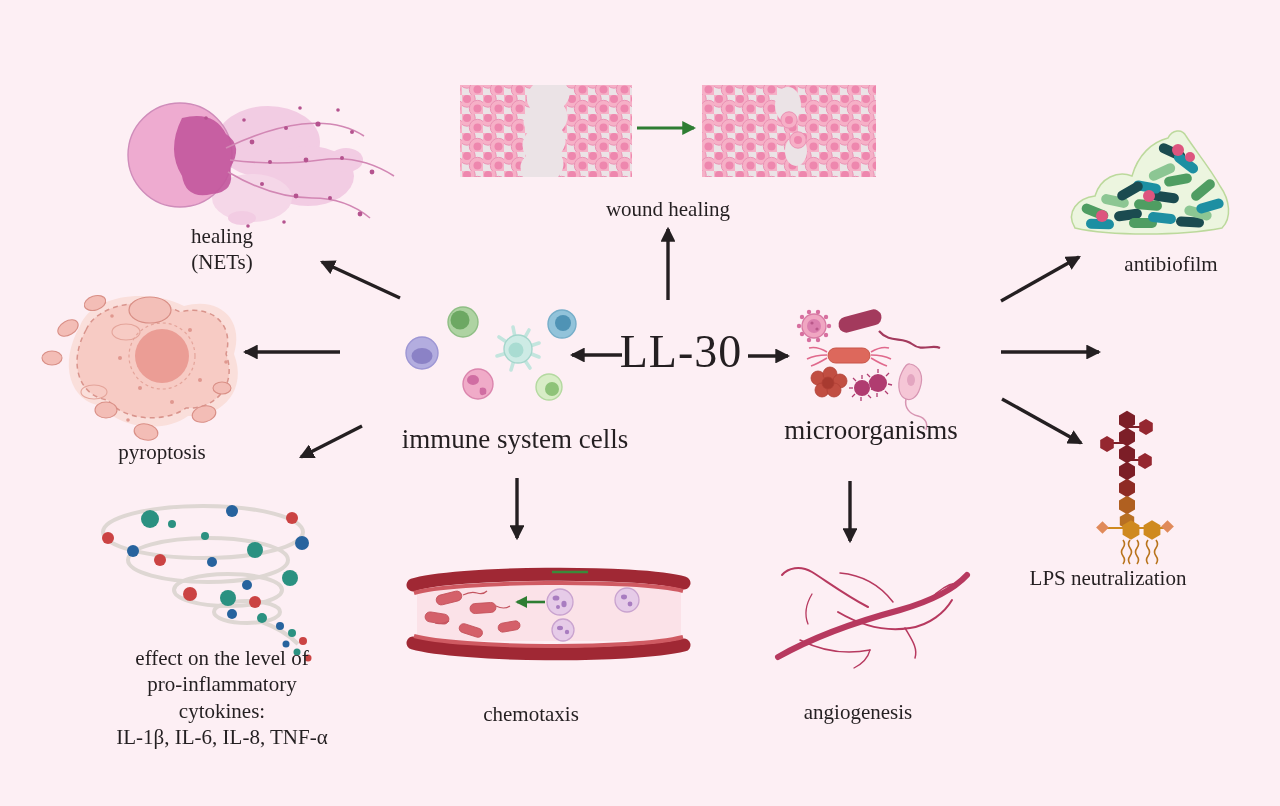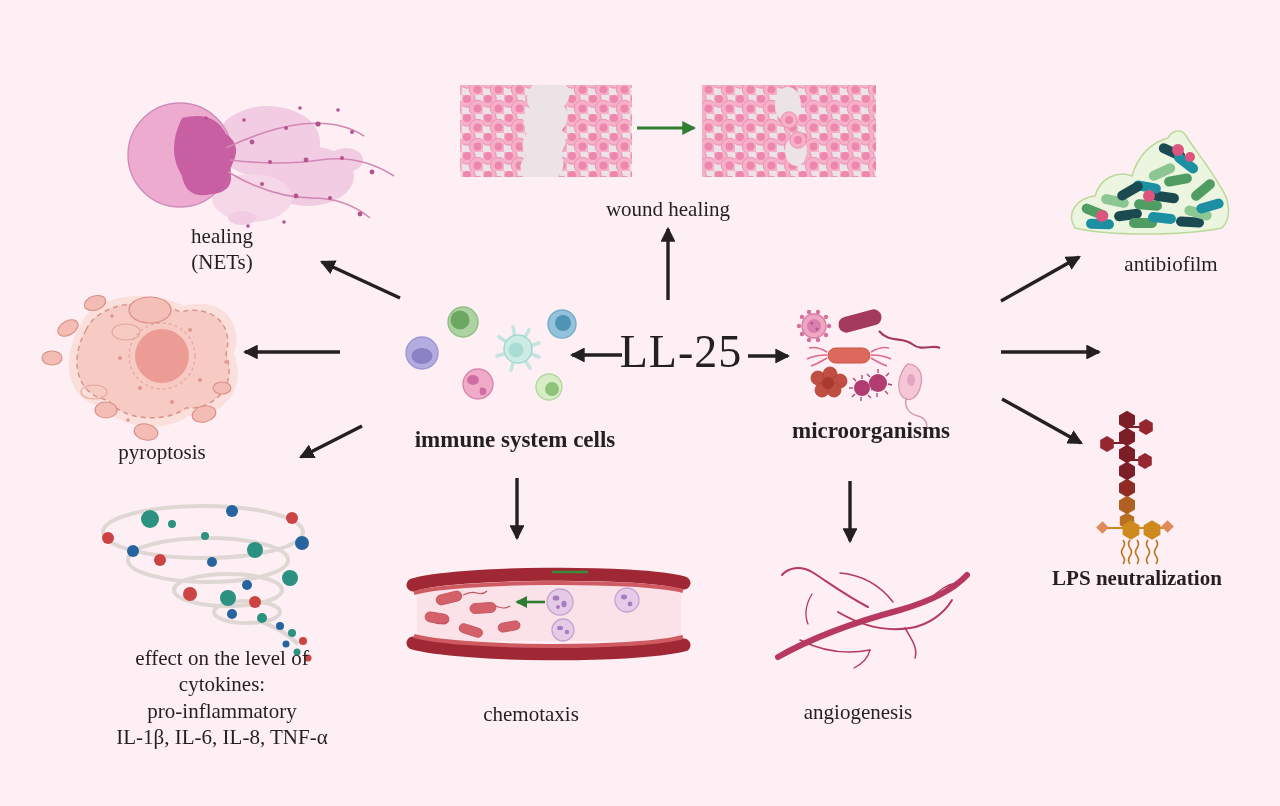--- a/index.html
+++ b/index.html
@@ -5,21 +5,21 @@
   html,body{margin:0;padding:0;background:#fff;}
   .stage{
     position:relative;width:1280px;height:806px;background:#fdeff4;overflow:hidden;
     font-family:"Liberation Serif","DejaVu Serif",serif;color:#241f21;
   }
   svg.canvas{position:absolute;left:0;top:0;width:1280px;height:806px;display:block;}
   .lbl{
     position:absolute;transform:translate(-50%,-50%);text-align:center;
     font-size:21px;line-height:1.25;white-space:nowrap;
   }
-  .lbl.bold{font-weight:bold;font-size:23px;}
+  .lbl.bold{font-weight:normal;font-size:27px;}
   .lbl.title{font-size:46px;letter-spacing:1px;}
 </style>
 </head>
 <body>
 
 <div class="stage">
 
   <svg class="canvas" viewBox="0 0 1280 806">
     <defs>
       <marker id="ah" viewBox="0 0 10 10" refX="8.5" refY="5" markerWidth="4.4" markerHeight="4.4" orient="auto-start-reverse">
@@ -347,41 +347,41 @@
       <line x1="668" y1="300" x2="668" y2="229" marker-end="url(#ah)"></line>
       <line x1="622" y1="355" x2="572" y2="355" marker-end="url(#ah)"></line>
       <line x1="748" y1="356" x2="788" y2="356" marker-end="url(#ah)"></line>
       <line x1="1001" y1="301" x2="1079" y2="257" marker-end="url(#ah)"></line>
       <line x1="1001" y1="352" x2="1099" y2="352" marker-end="url(#ah)"></line>
       <line x1="1002" y1="399" x2="1081" y2="443" marker-end="url(#ah)"></line>
       <line x1="850" y1="481" x2="850" y2="541" marker-end="url(#ah)"></line>
     </g>
   </svg>
 
-  <div class="lbl title" style="left:681px;top:352px;">LL-25</div>
+  <div class="lbl title" style="left:681px;top:352px;">LL-30</div>
 
   <div class="lbl bold" style="left:515px;top:440px;">immune system cells</div>
   <div class="lbl bold" style="left:853px;top:431px;margin-left:18px;">microorganisms</div>
 
   <div class="lbl" style="left:668px;top:209px;">wound healing</div>
 
   <div class="lbl" style="left:222px;top:249px;">
     <div>healing</div>
     <div>(NETs)</div>
   </div>
 
   <div class="lbl" style="left:162px;top:452px;">pyroptosis</div>
 
   <div class="lbl" style="left:222px;top:697px;">
     <div>effect on the level of</div>
+    <div>pro-inflammatory</div>
     <div>cytokines:</div>
-    <div>pro-inflammatory</div>
     <div>IL-1β, IL-6, IL-8, TNF-α</div>
   </div>
 
   <div class="lbl" style="left:531px;top:714px;">chemotaxis</div>
   <div class="lbl" style="left:858px;top:712px;">angiogenesis</div>
   <div class="lbl" style="left:1171px;top:264px;">antibiofilm</div>
 
 
-  <div class="lbl" style="left:1137px;top:578px;font-weight:bold;">LPS neutralization</div>
+  <div class="lbl" style="left:1108px;top:578px;">LPS neutralization</div>
 
 </div>
 
 </body></html>

